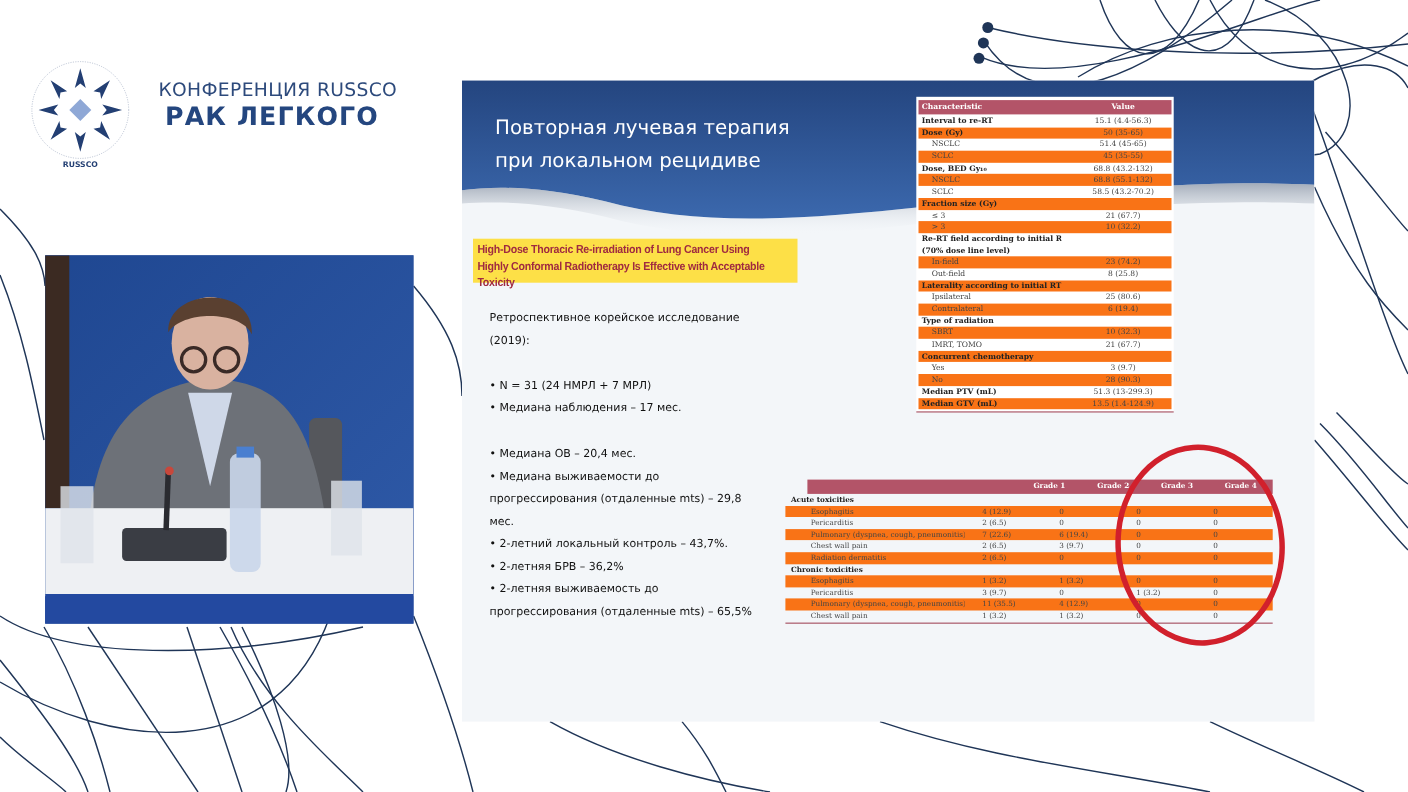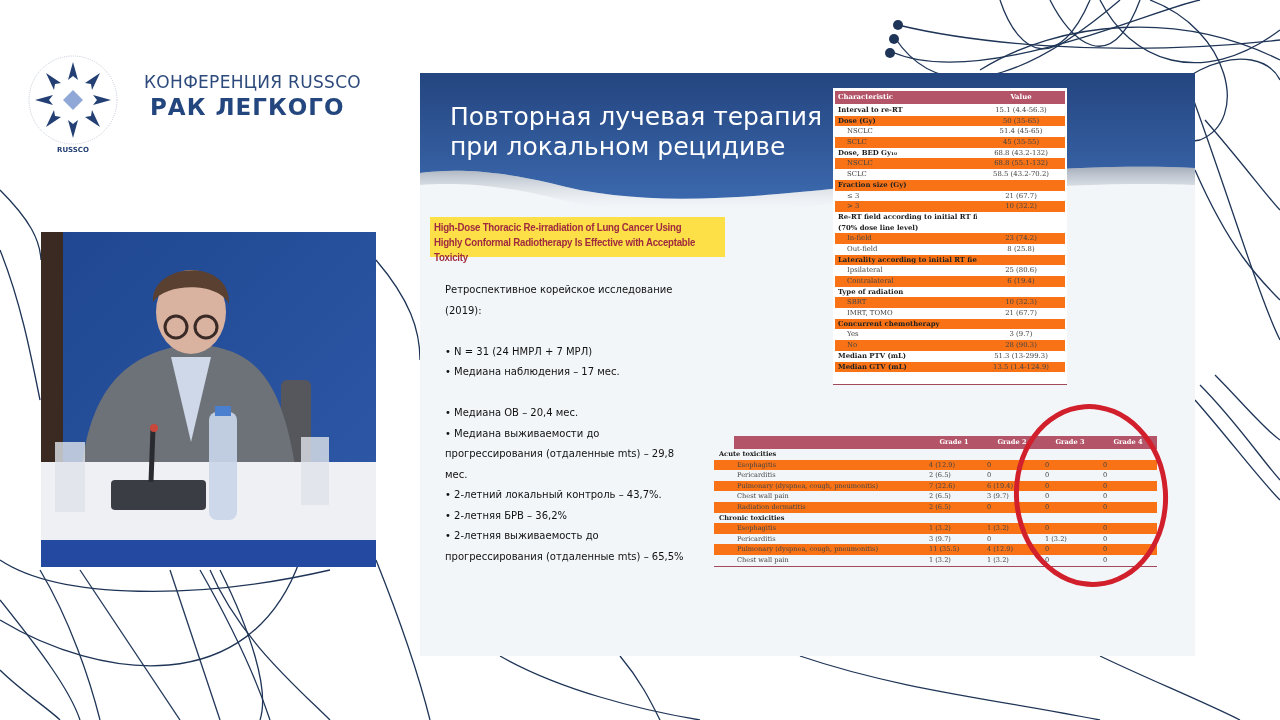--- a/index.html
+++ b/index.html
@@ -23,21 +23,21 @@
     position:absolute; left:41px; top:232px; width:335px; height:335px; overflow:hidden; z-index:2;
     background:#2a4f9a;
   }
   .slide {
     position:absolute; left:420px; top:73px; width:775px; height:583px; z-index:1;
     background:#f3f6f9; overflow:hidden;
   }
   .slide-banner { position:absolute; left:0; top:0; width:775px; height:150px; }
   .slide-title {
     position:absolute; left:30px; top:29px; color:#ffffff;
-    font-family:"DejaVu Sans", sans-serif; font-size:25px; line-height:30px;
+    font-family:"DejaVu Sans", sans-serif; font-size:18px; line-height:30px;
   }
   .paper-box {
     position:absolute; left:10px; top:144px; width:295px; height:40px;
     background:#fde047;
   }
   .paper-title {
     position:absolute; left:4px; top:3px; width:290px;
     font-family:"Liberation Sans", sans-serif; font-weight:bold; font-size:10.5px; line-height:15px;
     color:#a02b40; letter-spacing:-0.25px; transform:scaleX(0.92); transform-origin:left top;
   }
@@ -48,27 +48,27 @@
   .body-text p { margin:0; }
   .body-text .gap { height:20.5px; }
   .citation {
     position:absolute; right:25px; top:546px; width:520px; text-align:right;
     font-family:"DejaVu Sans", sans-serif; font-style:italic; font-size:8.6px; line-height:16px; color:#222;
   }
   
   .tbl1 {
     position:absolute; left:413px; top:15px; width:230px; background:#ffffff;
     font-family:"DejaVu Serif", serif; font-size:6.9px; color:#222;
-    border-bottom:1px solid #a24a5c; padding:0 2px 12px 2px;
+    border-bottom:1px solid #a24a5c; padding:0 2px 2px 2px;
   }
   .tbl1 .hdr {
     background:#b35468; color:#fff; font-weight:bold; height:13px; line-height:13px;
     display:flex; margin:3px 0 1px 0;
   }
-  .row { display:flex; height:10.7px; line-height:10.7px; }
+  .row { display:flex; height:10.7px; line-height:10.7px;gap:12px; }
   .row.shade { background:#f97316; }
   .row .c1 { flex:1; padding-left:3px; white-space:nowrap; overflow:hidden; }
   .row .c1.ind { padding-left:12px; color:#444; }
   .row .c1.b { font-weight:bold; }
   .row .c2 { width:88px; text-align:center; color:#444; }
   .tbl1 .hdr .c1 { flex:1; padding-left:3px; }
   .tbl1 .hdr .c2 { width:88px; text-align:center; }
   
   .tbl2 {
     position:absolute; left:294px; top:363px; width:443px;

